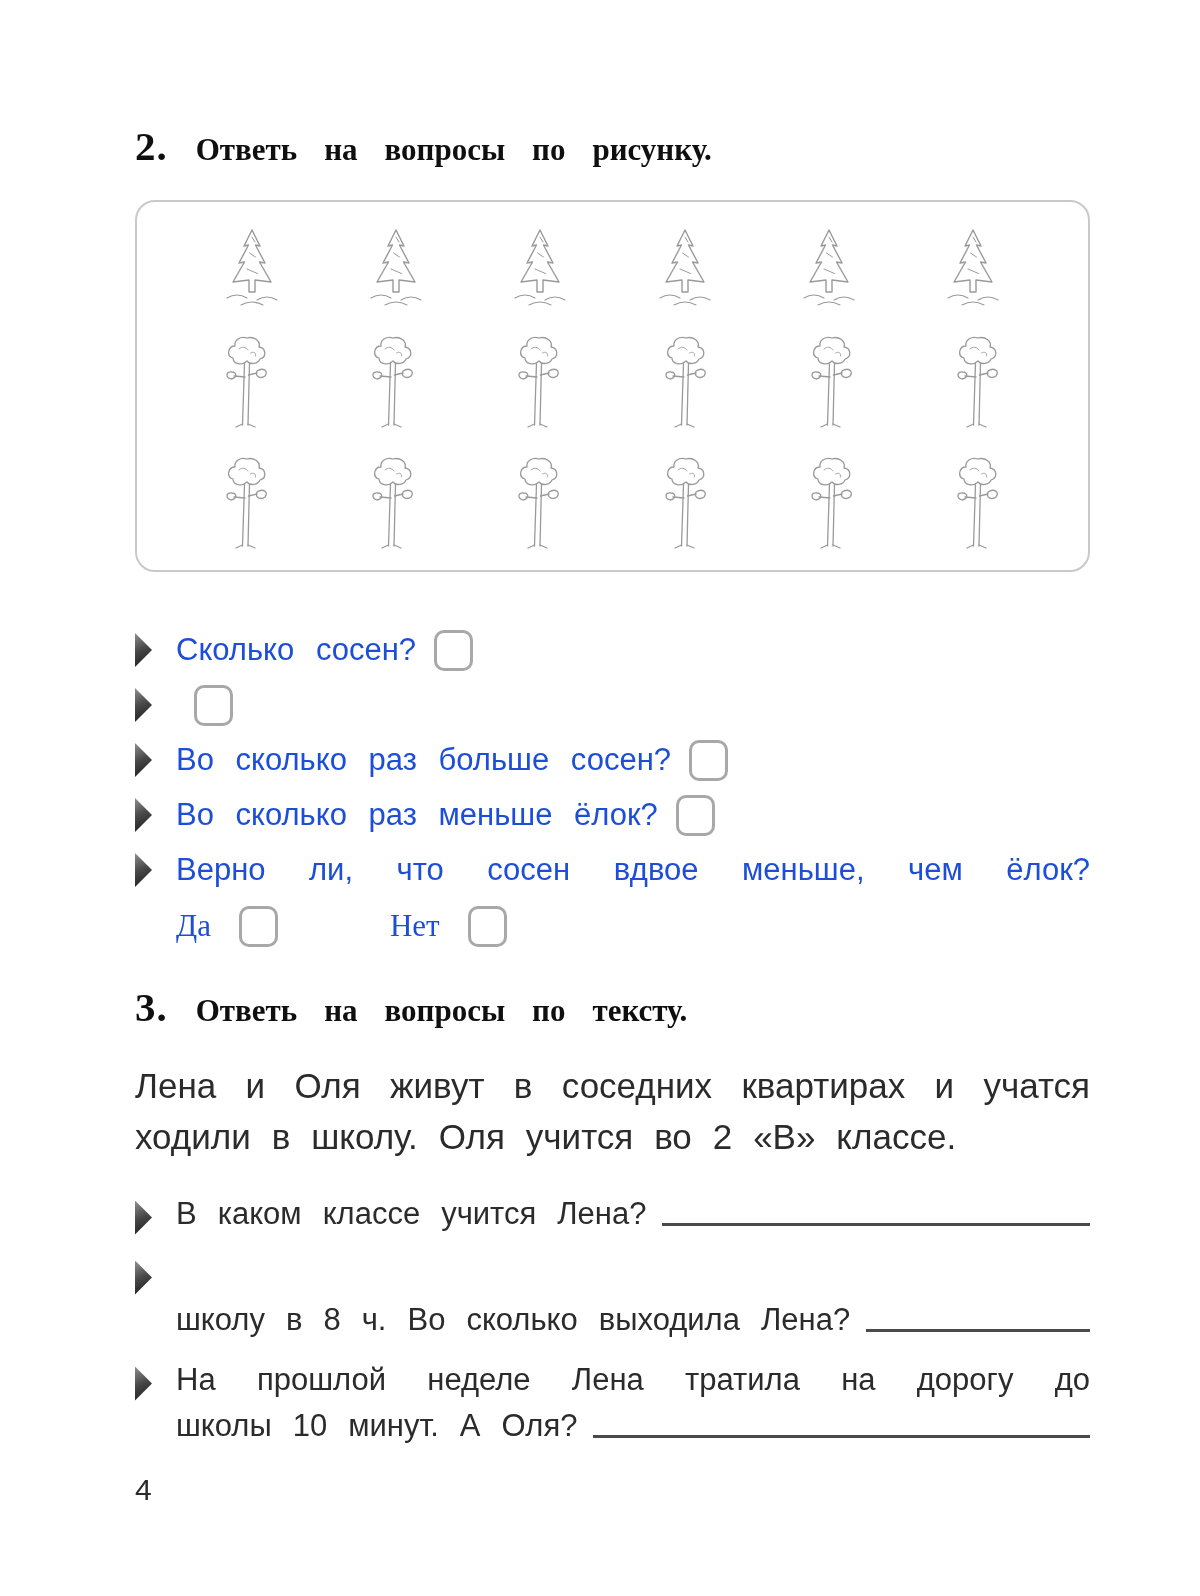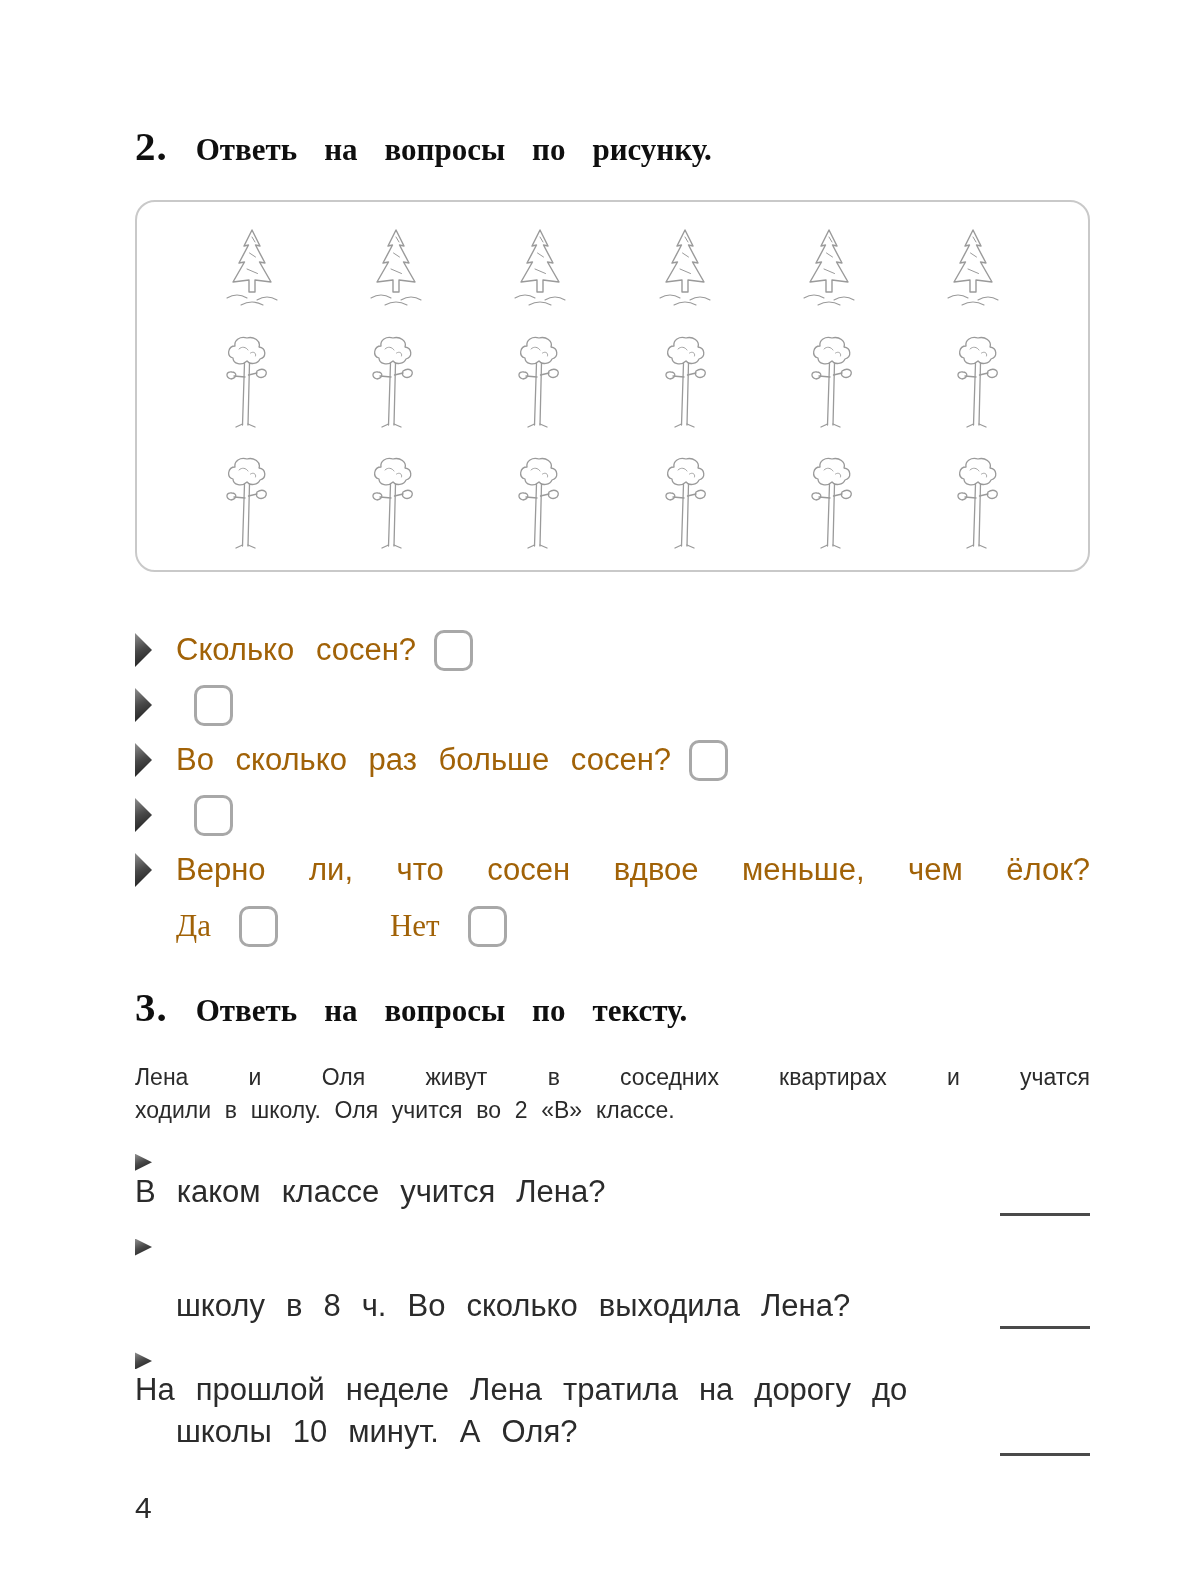--- a/index.html
+++ b/index.html
@@ -20,34 +20,34 @@
     padding:24px 84px 18px 84px; margin-bottom:56px;
     display:flex; flex-direction:column; justify-content:space-between;
   }
   .tree-row { display:flex; justify-content:space-between; align-items:flex-end; }
   .tree svg { display:block; }
 
   .q-row { display:flex; align-items:center; min-height:44px; margin-bottom:11px; }
   .bullet { width:17px; height:34px; flex:0 0 17px; margin-right:24px;
     background:linear-gradient(155deg,#909090 0%,#4a4a4a 45%,#161616 100%);
     clip-path:polygon(0 0,100% 50%,0 100%); }
-  .q-text { font-size:31px; word-spacing:0.42em; color:#a16207; line-height:1.35; }
+  .q-text { font-size:31px; word-spacing:0.42em; color:#1d4ed8; line-height:1.35; }
   .q-text.fill { flex:1; text-align:justify; text-align-last:justify; word-spacing:normal; }
   .answer-box { width:39px; height:41px; flex:0 0 39px; border:3px solid #a8a8a8;
     border-radius:10px; margin-left:18px; background:#fff; }
   .yesno-row { display:flex; align-items:center; padding-left:41px; min-height:46px; margin-bottom:34px;font-family:Liberation Serif, serif; }
   .yesno-row .answer-box { margin-left:28px; }
   .yesno-row .no-label { margin-left:112px; }
 
   .para { margin-bottom:26px; }
-  .para-line { font-size:23px; line-height:1.45; word-spacing:0.32em; color:#2b2b2b; }
+  .para-line { font-size:35px; line-height:1.45; word-spacing:0.32em; color:#2b2b2b; }
   .stretch { text-align:justify; text-align-last:justify; word-spacing:normal; }
 
   .t3-q { margin-bottom:14px; }
-  .t3-row { display:flex; align-items:flex-start; min-height:46px;flex-direction:column; }
+  .t3-row { display:flex; align-items:flex-end; min-height:46px; }
   .t3-row.cont { padding-left:41px; }
   .t3-text { font-size:31px; word-spacing:0.40em; color:#2b2b2b; line-height:1.35; }
   .t3-text.grow { flex:1; }
   .underline { flex:1; border-bottom:3px solid #4a4a4a; align-self:flex-end;
     margin-left:16px; margin-bottom:9px; min-width:90px; }
 
   .page-number { font-size:30px; color:#2b2b2b; margin-top:26px; }
 </style>
 </head>
 <body>
@@ -308,20 +308,21 @@
   </div>
 
   <div class="q-row">
     <span class="bullet"></span>
     <span class="q-text">Во сколько раз больше сосен?</span>
     <span class="answer-box"></span>
   </div>
 
   <div class="q-row">
     <span class="bullet"></span>
+    <span class="q-text">Во сколько раз меньше ёлок?</span>
     <span class="answer-box"></span>
   </div>
 
   <div class="q-row">
     <span class="bullet"></span>
     <span class="q-text fill">Верно ли, что сосен вдвое меньше, чем ёлок?</span>
   </div>
 
   <div class="yesno-row">
     <span class="q-text">Да</span>

